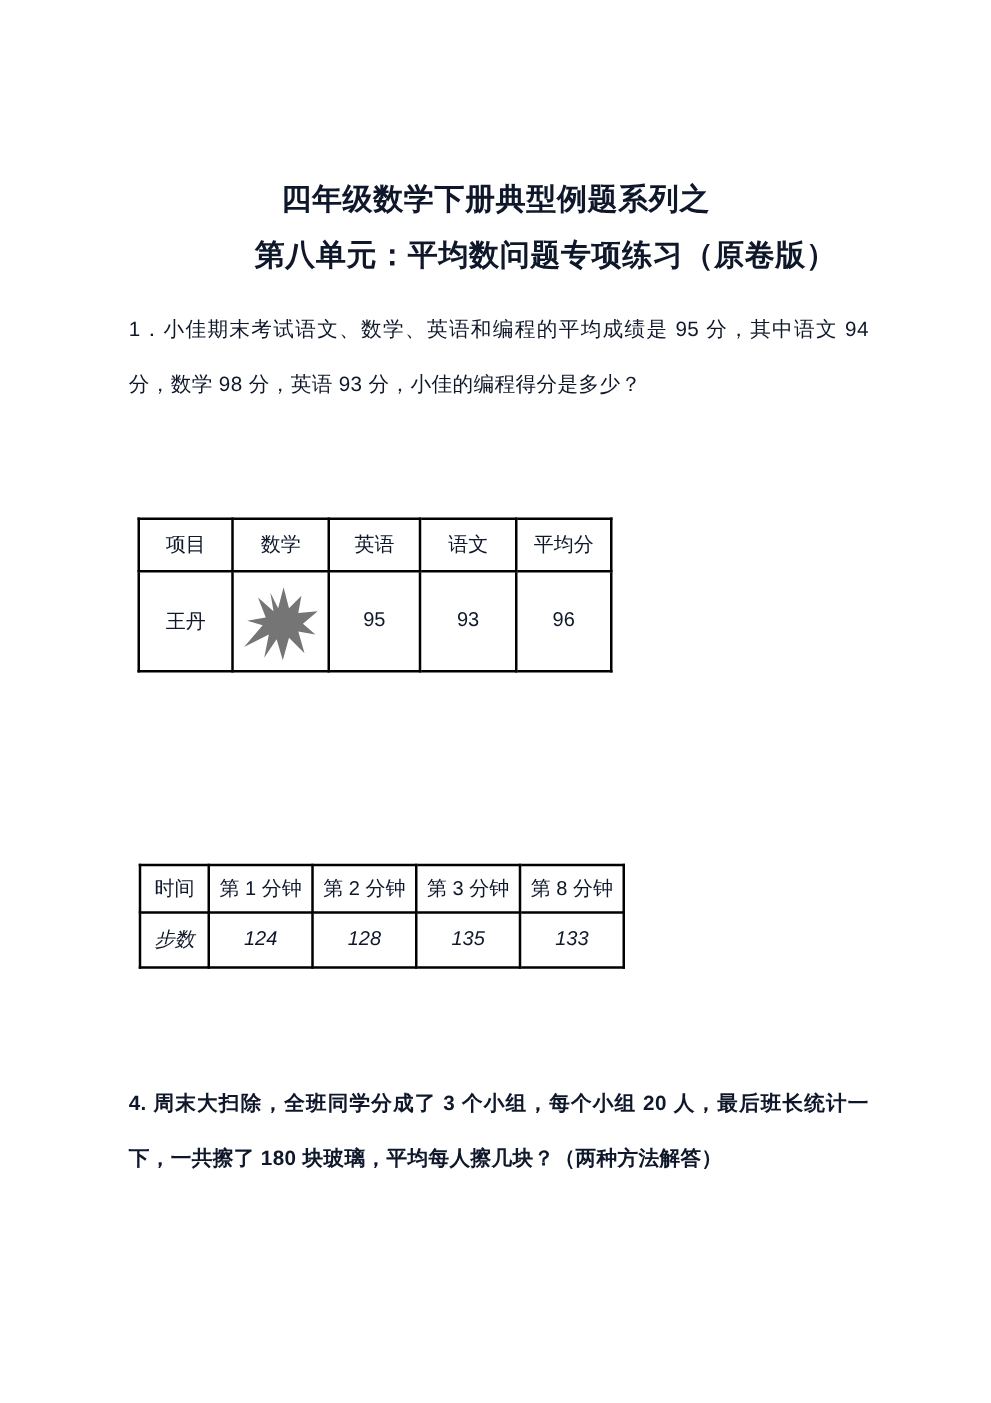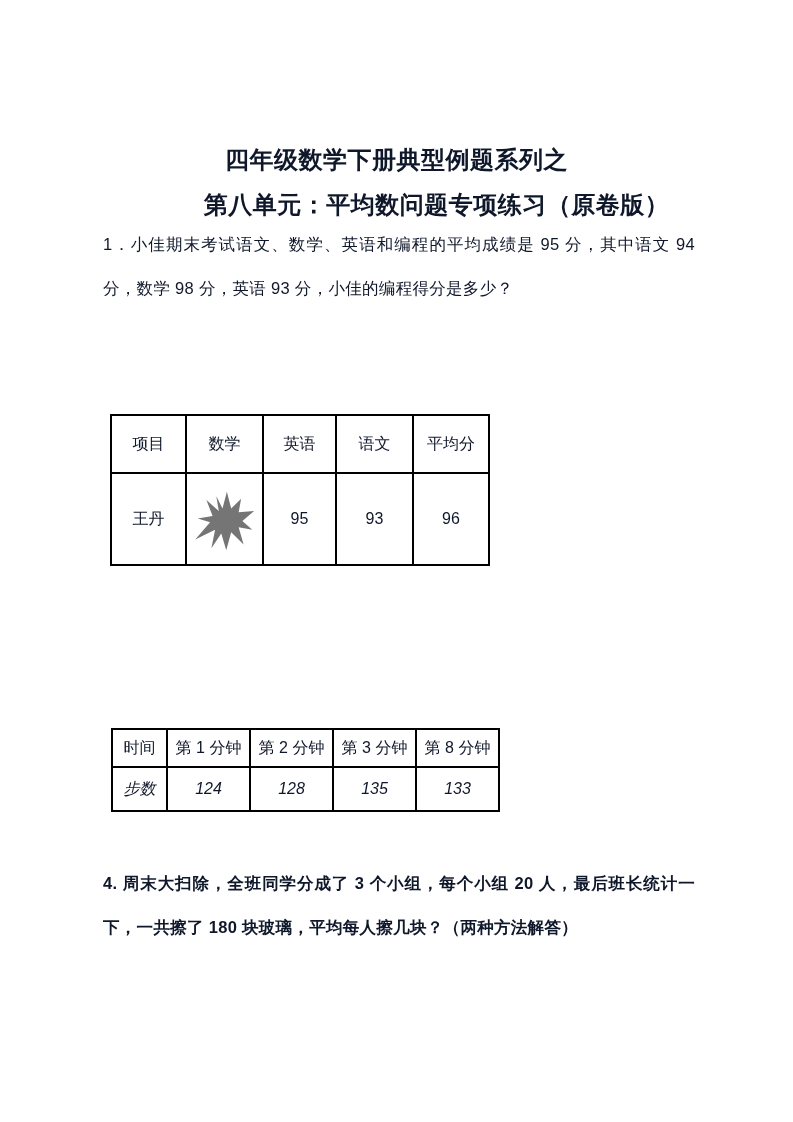--- a/index.html
+++ b/index.html
@@ -33,21 +33,21 @@
   .para {
     position: absolute;
     left: 103px;
     width: 592px;
     margin: 0;
     font-size: 16.5px;
     line-height: 44px;
     text-align: justify;
     letter-spacing: 0.3px;
   }
-  .q1 { top: 174px; }
+  .q1 { top: 194px; }
   .q2 { top: 326px; }
   .q3 { top: 574px; }
   .q4 { top: 813px; font-weight: bold; }
   table.wtable {
     position: absolute;
     border-collapse: collapse;
     table-layout: fixed;
     font-size: 16px;
   }
   table.wtable td, table.wtable th {
@@ -55,24 +55,24 @@
     text-align: center;
     vertical-align: middle;
     font-weight: normal;
     padding: 0;
   }
   .t-scores {
     top: 366px;
     left: 110px;
     width: 378px;
   }
-  .t-scores .hrow { height: 58px; }
-  .t-scores .drow { height: 92px; }
+  .t-scores .hrow { height: 42px; }
+  .t-scores .drow { height: 80px; }
   .t-steps {
-    top: 680px;
+    top: 643px;
     left: 111px;
     width: 387px;
   }
   .t-steps .hrow { height: 38px; }
   .t-steps .drow { height: 44px; font-style: italic; }
   .blot-cell svg {
     display: block;
     margin: 4px auto 0 auto;
   }
 </style>

